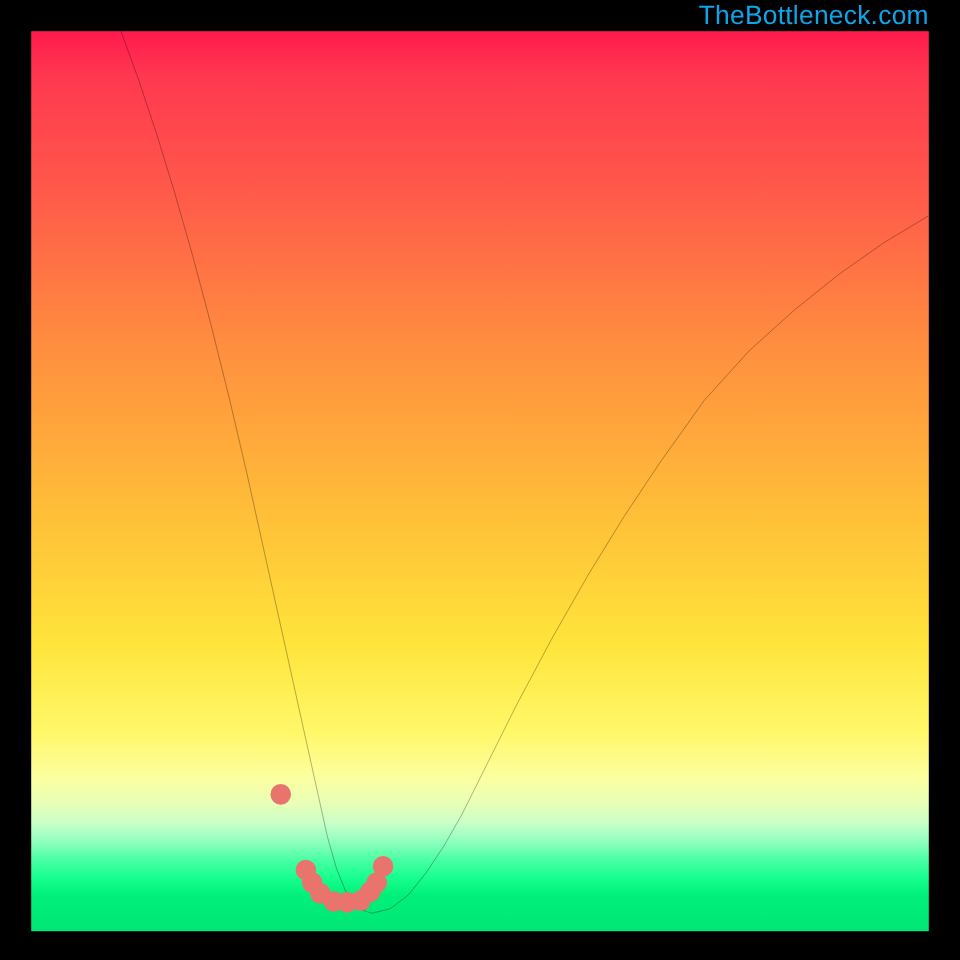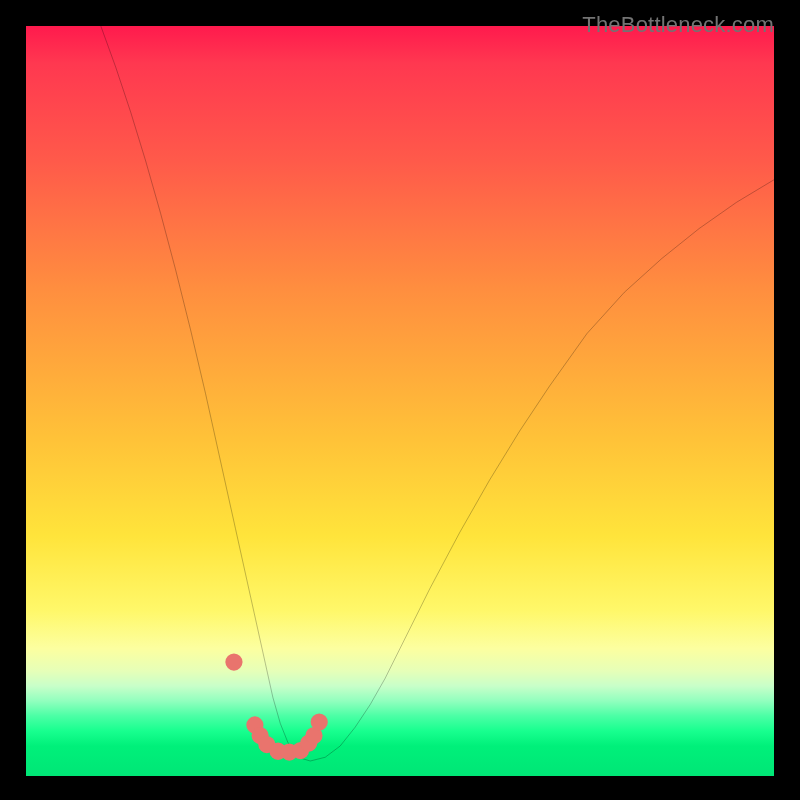--- a/index.html
+++ b/index.html
@@ -38,23 +38,23 @@
   }
   .plot {
     position: absolute;
     left: 0;
     top: 0;
     width: 748px;
     height: 750px;
   }
   .watermark {
     position: absolute;
-    top: 12px;
+    top: 0;
     right: 26px;
-    color: #737373;
+    color: #0ea5e9;
     font-size: 22px;
     font-weight: 400;
     letter-spacing: 0.2px;
     user-select: none;
   }
 </style>
 </head>
 <body>
 
 <div class="frame">

